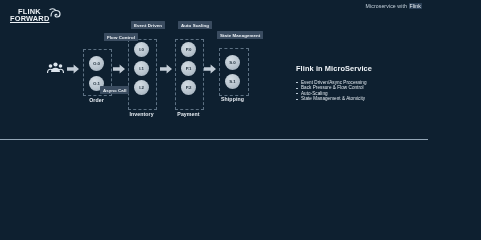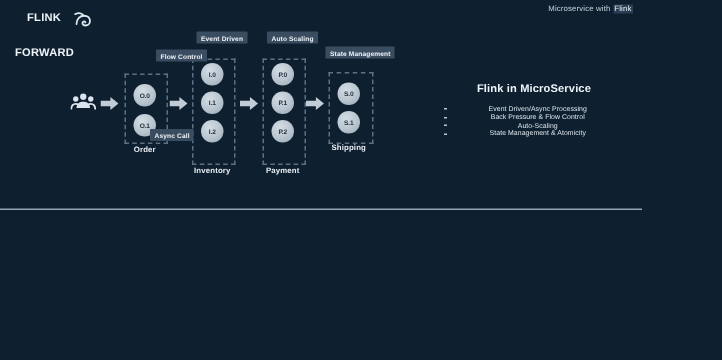--- a/index.html
+++ b/index.html
@@ -5,21 +5,21 @@
   html,body{margin:0;padding:0;}
   body{width:481px;height:140px;overflow:hidden;background:#0e2030;
        font-family:"Liberation Sans",sans-serif;-webkit-font-smoothing:antialiased;}
   .slide{position:relative;width:428px;height:140px;background:#0e2030;overflow:hidden;}
 
   
   .brand{position:absolute;left:10px;top:7px;width:60px;height:18px;}
   .brand .txt{position:absolute;left:0;top:0;color:#eef3f7;font-weight:bold;
               letter-spacing:.2px;line-height:7.2px;}
   .brand .l1{font-size:7.4px;left:8px;top:1px;}
-  .brand .l2{font-size:7.4px;left:0px;top:24px;}
+  .brand .l2{font-size:7.4px;left:0px;top:8px;text-decoration:underline;}
   .brand .sq{position:absolute;left:38px;top:1px;width:13px;height:12px;}
 
   
   .hdr{position:absolute;right:6px;top:3px;font-size:5.2px;color:#c6d2dd;
        letter-spacing:.1px;white-space:nowrap;}
   .hdr .accent{color:#eef3f7;background:#2a3f55;padding:0 1px;}
 
   
   .diagram{position:absolute;left:0;top:0;width:275px;height:140px;}
   .actor{position:absolute;left:47px;top:61px;width:17px;height:13px;}
@@ -31,21 +31,21 @@
   .node{position:absolute;width:15px;height:15px;border-radius:50%;
         background:radial-gradient(circle at 38% 32%, #d4dde4 0%, #b8c4ce 55%, #97a6b3 100%);
         color:#22323f;font-size:4.4px;font-weight:bold;display:flex;
         align-items:center;justify-content:center;letter-spacing:-.1px;}
 
   .callout{position:absolute;background:#3a4c60;color:#eef3f7;font-size:4.4px;
            font-weight:bold;padding:1.6px 3px;white-space:nowrap;letter-spacing:.1px;
            border-radius:.5px;}
 
   
-  .panel{position:absolute;left:296px;top:54px;width:120px;text-align:center;}
+  .panel{position:absolute;left:296px;top:64px;width:120px;}
   .panel h2{margin:0;font-size:7.4px;font-weight:bold;color:#f0f5f9;
             letter-spacing:.1px;line-height:9px;}
   .panel ul{margin:7px 0 0 0;padding:0;list-style:none;}
   .panel li{font-size:4.6px;color:#dfe7ee;line-height:5.4px;letter-spacing:.05px;
             position:relative;padding-left:5px;white-space:nowrap;}
   .panel li:before{content:"";position:absolute;left:0;top:2.3px;width:2.2px;height:.8px;
                    background:#b9c7d4;}
 
   .bottomline{position:absolute;left:0;bottom:0;width:481px;height:1px;background:#93a6b6;}
   .mosaic{position:absolute;right:0;bottom:1px;}

